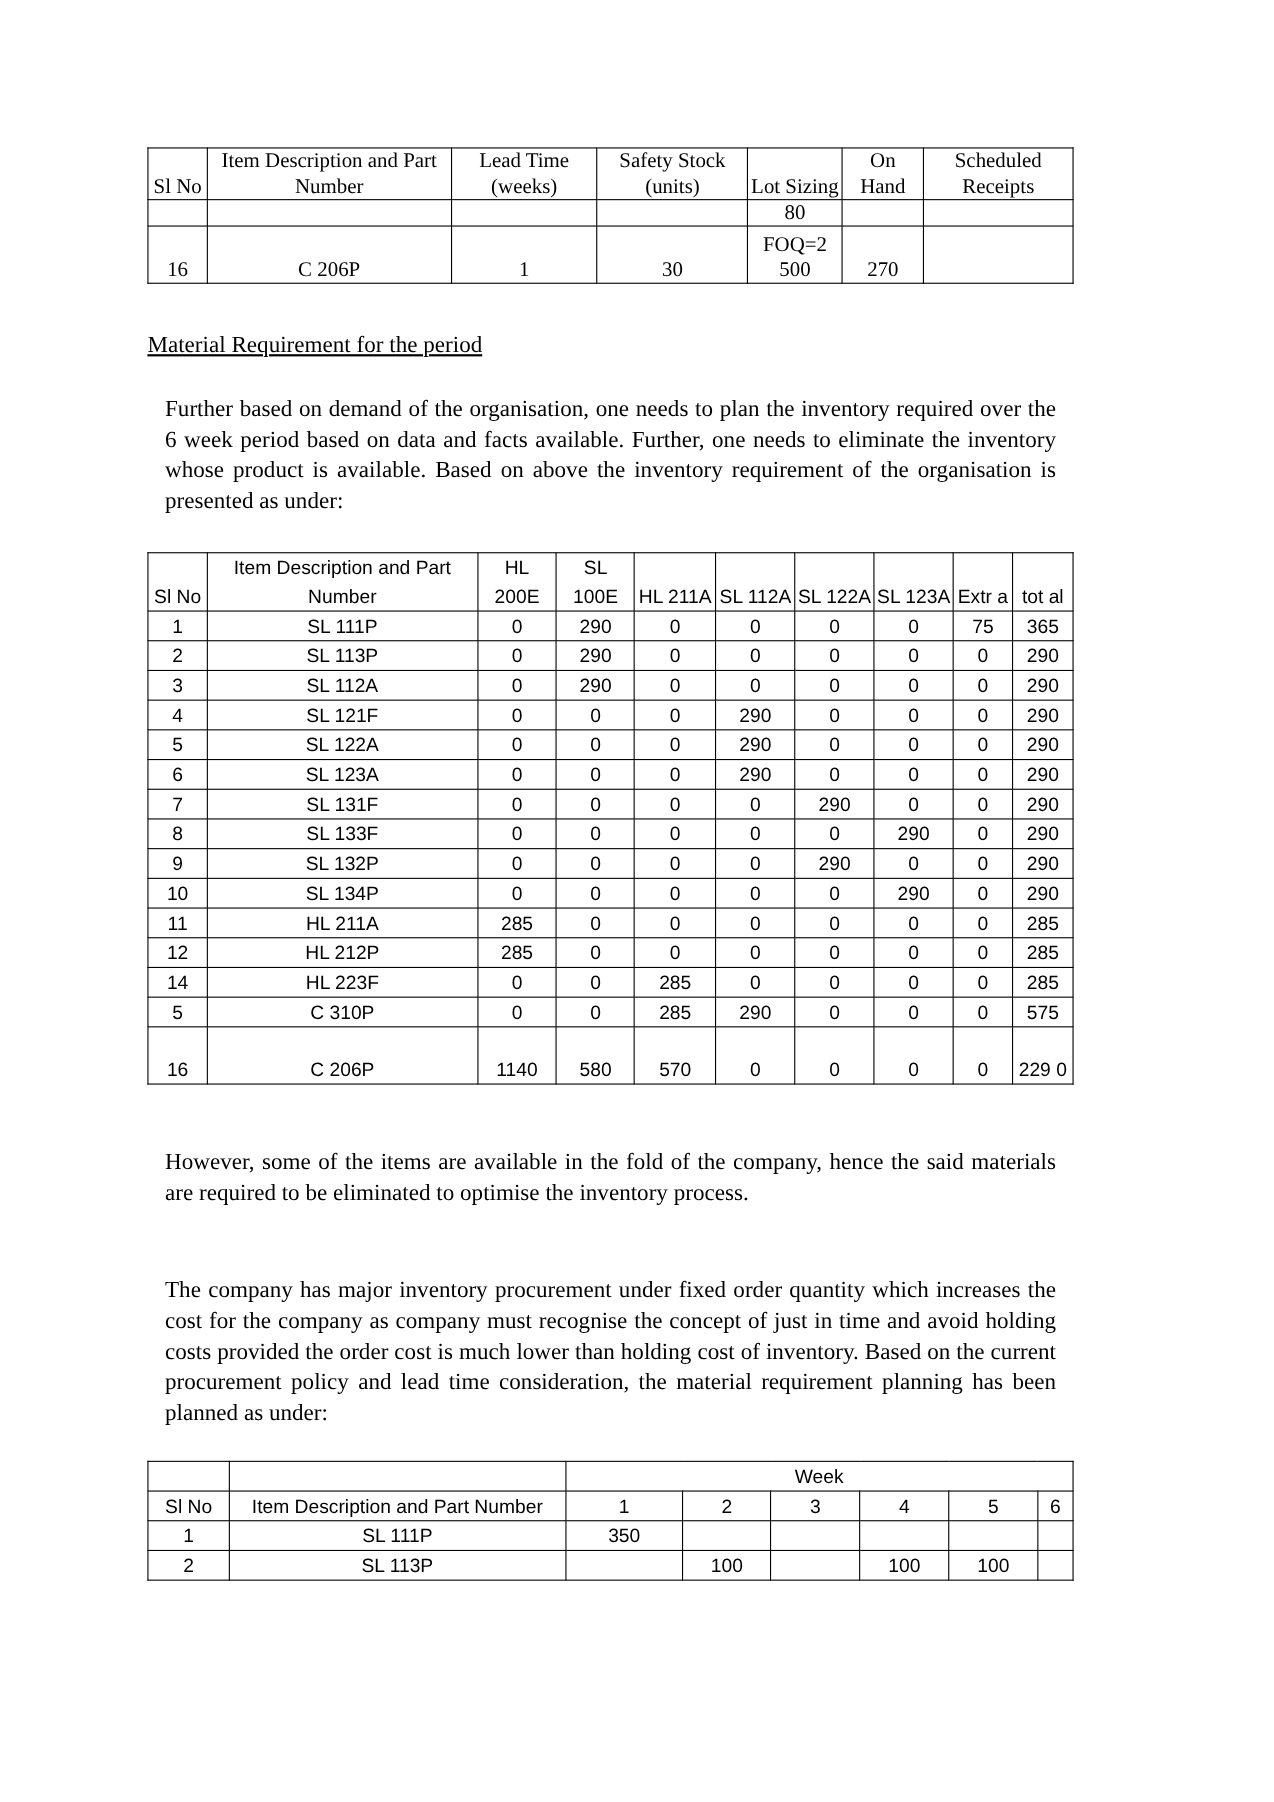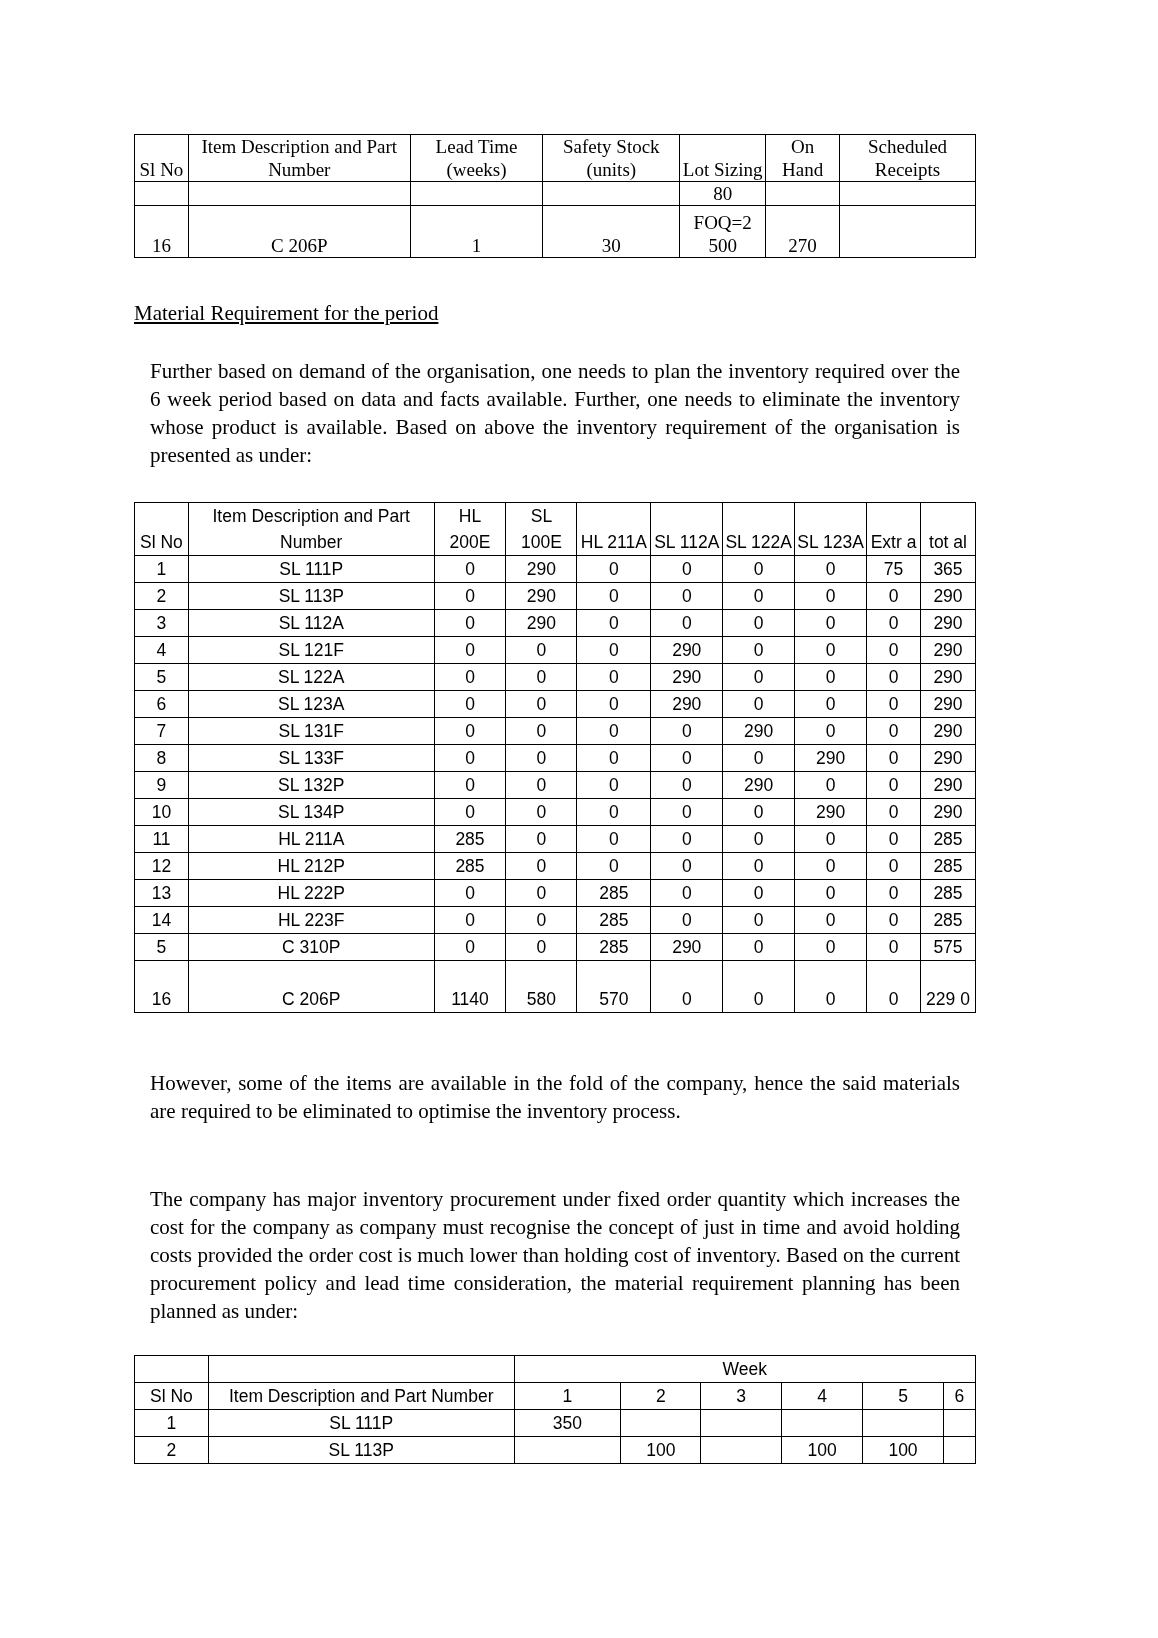--- a/index.html
+++ b/index.html
@@ -226,32 +226,20 @@
           <td>0</td>
           <td>0</td>
           <td>285</td>
         </tr>
         <tr>
           <td>12</td>
           <td>HL 212P</td>
           <td>285</td>
           <td>0</td>
           <td>0</td>
-          <td>0</td>
-          <td>0</td>
-          <td>0</td>
-          <td>0</td>
-          <td>285</td>
-        </tr>
-        <tr>
-          <td>13</td>
-          <td>HL 222P</td>
-          <td>0</td>
-          <td>0</td>
-          <td>285</td>
           <td>0</td>
           <td>0</td>
           <td>0</td>
           <td>0</td>
           <td>285</td>
         </tr>
         <tr>
           <td>14</td>
           <td>HL 223F</td>
           <td>0</td>

